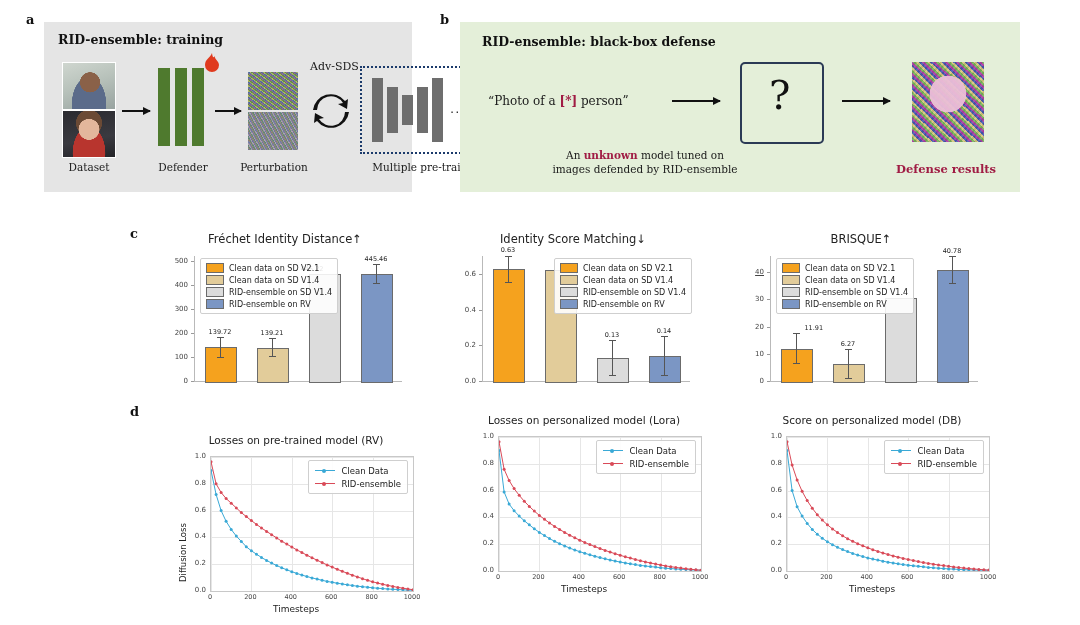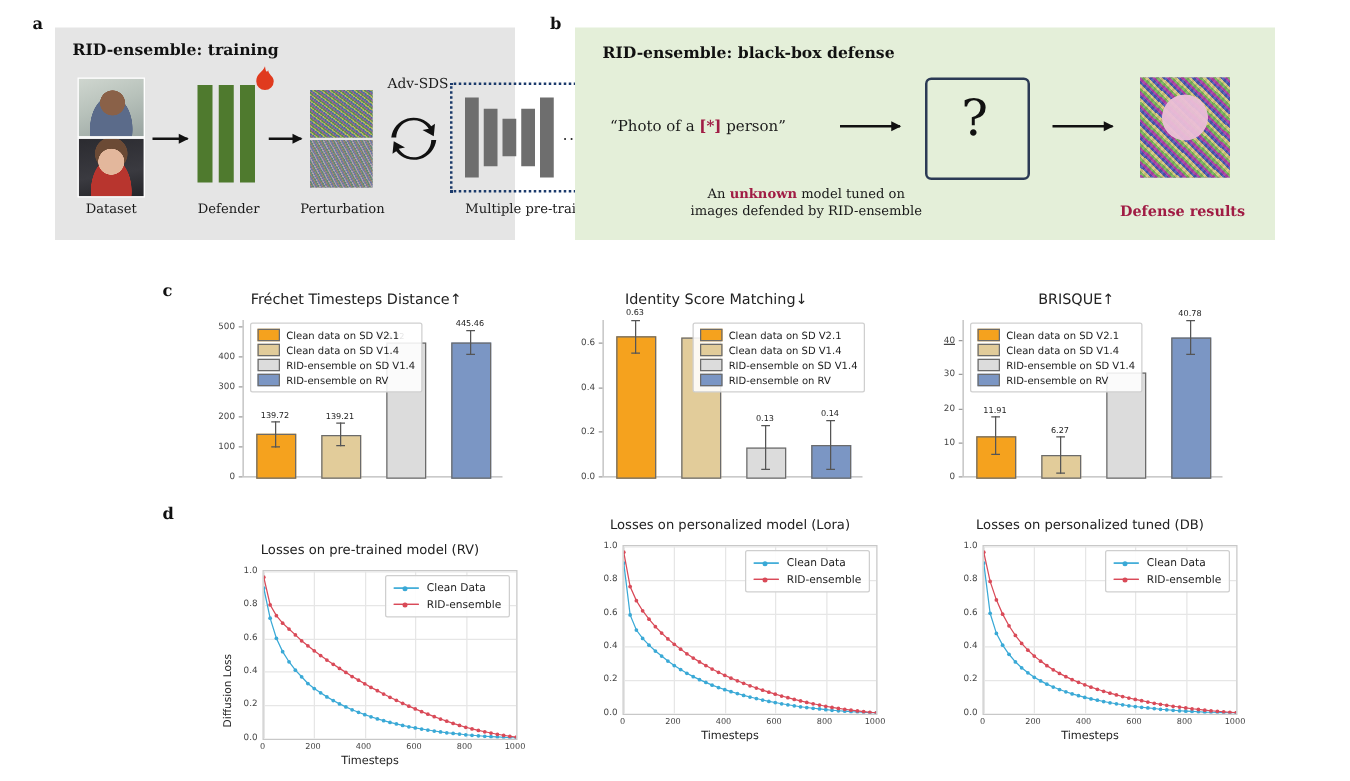--- a/index.html
+++ b/index.html
@@ -157,21 +157,21 @@
   <div class="bcaption" style="left:20px;top:126px;width:330px;">
     <span>An </span><b>unknown</b><span> model tuned on</span><br>
     <span>images defended by RID-ensemble</span>
   </div>
 
   <div class="defres" style="left:436px;top:140px;">Defense results</div>
 </div>
 
 <div class="panel-letter" style="left:130px;top:226px;">c</div>
 <div class="chart" id="chart-fid" style="left:160px;top:230px;width:250px;height:165px;">
-    <div class="ctitle" style="top:2px;left:0;">Fréchet Timesteps Distance↑</div>
+    <div class="ctitle" style="top:2px;left:0;">Fréchet Identity Distance↑</div>
     <div class="axis-line" style="left:34px;top:26px;width:1px;height:125px;"></div>
     <div class="axis-line" style="left:34px;top:151px;width:208px;height:1px;"></div>
     <div class="ytick-mark" style="left:31px;top:151px;"></div>
     <div class="ytick" style="left:0;top:147px;width:28px;">0</div>
     <div class="ytick-mark" style="left:31px;top:127px;"></div>
     <div class="ytick" style="left:0;top:123px;width:28px;">100</div>
     <div class="ytick-mark" style="left:31px;top:103px;"></div>
     <div class="ytick" style="left:0;top:99px;width:28px;">200</div>
     <div class="ytick-mark" style="left:31px;top:79px;"></div>
     <div class="ytick" style="left:0;top:75px;width:28px;">300</div>
@@ -259,21 +259,21 @@
     <div class="ytick-mark" style="left:31px;top:124px;"></div>
     <div class="ytick" style="left:0;top:120px;width:28px;">10</div>
     <div class="ytick-mark" style="left:31px;top:97px;"></div>
     <div class="ytick" style="left:0;top:93px;width:28px;">20</div>
     <div class="ytick-mark" style="left:31px;top:69px;"></div>
     <div class="ytick" style="left:0;top:65px;width:28px;">30</div>
     <div class="ytick-mark" style="left:31px;top:42px;"></div>
     <div class="ytick" style="left:0;top:38px;width:28px;text-decoration:underline;">40</div>
     <div class="bar" style="left:44.92px;top:118.63586956521739px;width:30.159999999999997px;height:32.36413043478261px;background:#f5a21e;"></div>
     <div class="err" style="left:60px;top:102.875px;height:31.52173913043478px;"></div>
-    <div class="barlabel" style="left:32.92px;top:93.875px;width:54.16px;">11.91</div>
+    <div class="barlabel" style="left:32.92px;top:93.875px;width:54.16px;text-align:right;">11.91</div>
     <div class="bar" style="left:96.92px;top:133.96195652173913px;width:30.159999999999997px;height:17.038043478260867px;background:#e2cc9a;"></div>
     <div class="err" style="left:112px;top:119.28804347826087px;height:29.34782608695653px;"></div>
     <div class="barlabel" style="left:84.92px;top:110.28804347826087px;width:54.16px;">6.27</div>
     <div class="bar" style="left:148.92000000000002px;top:68.11956521739131px;width:30.159999999999997px;height:82.88043478260869px;background:#dcdcdc;"></div>
     <div class="bar" style="left:200.92000000000002px;top:40.18478260869564px;width:30.159999999999997px;height:110.81521739130436px;background:#7b96c4;"></div>
     <div class="err" style="left:216px;top:26.05434782608694px;height:28.26086956521742px;"></div>
     <div class="barlabel" style="left:188.92000000000002px;top:17.05434782608694px;width:54.16px;">40.78</div>
     <div class="legend" style="left:40px;top:28px;">
       <div class="lrow">
         <span class="lswatch" style="background:#f5a21e;"></span>
@@ -542,21 +542,21 @@
         <span class="lline" style="border-top-color:#3aa9d6;background:#3aa9d6;"></span>
         <span class="llabel2">Clean Data</span>
       </div>
       <div class="lrow2">
         <span class="lline" style="border-top-color:#d94a58;background:#d94a58;"></span>
         <span class="llabel2">RID-ensemble</span>
       </div>
     </div>
   </div>
 <div class="lineplot" id="line-db" style="left:746px;top:412px;width:252px;height:200px;">
-    <div class="ctitle" style="top:2px;left:0;font-size:10.5px;">Losses on personalized tuned (DB)</div>
+    <div class="ctitle" style="top:2px;left:0;font-size:10.5px;">Score on personalized model (DB)</div>
     <div style="position:absolute;left:40px;top:24px;width:202px;height:134px;border:1px solid #c8c8c8;background:#fff;overflow:hidden;">
       <div class="grid-line" style="left:0px;top:0;width:1px;height:134px;"></div>
       <div class="grid-line" style="left:40.400000000000006px;top:0;width:1px;height:134px;"></div>
       <div class="grid-line" style="left:80.80000000000001px;top:0;width:1px;height:134px;"></div>
       <div class="grid-line" style="left:121.19999999999999px;top:0;width:1px;height:134px;"></div>
       <div class="grid-line" style="left:161.60000000000002px;top:0;width:1px;height:134px;"></div>
       <div class="grid-line" style="left:202px;top:0;width:1px;height:134px;"></div>
       <div class="grid-line" style="left:0;top:134px;width:202px;height:1px;"></div>
       <div class="grid-line" style="left:0;top:107.2px;width:202px;height:1px;"></div>
       <div class="grid-line" style="left:0;top:80.4px;width:202px;height:1px;"></div>

